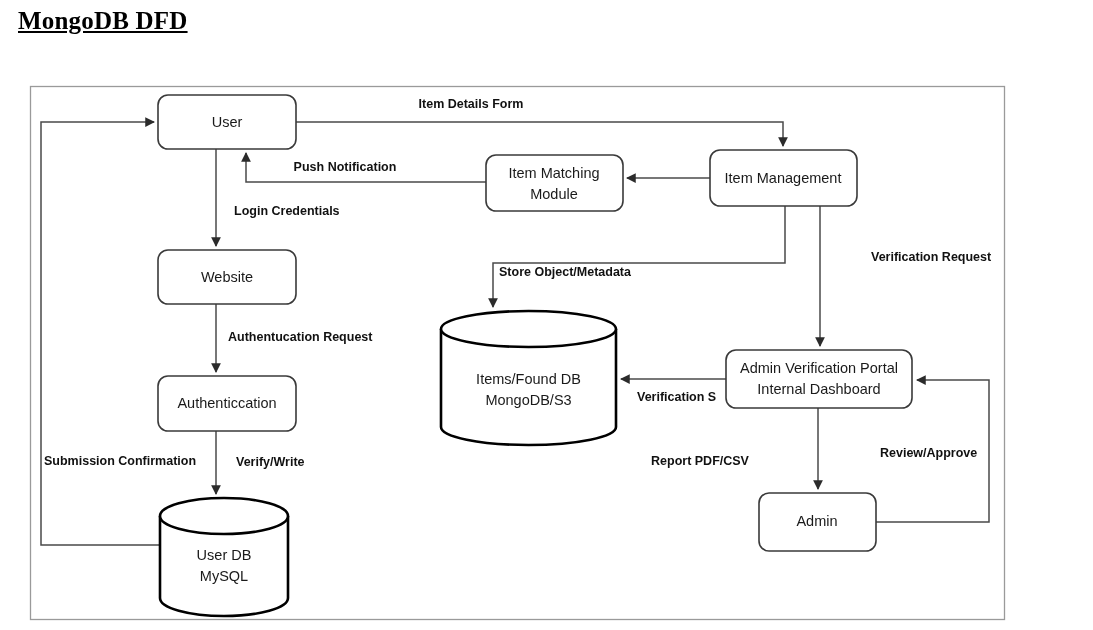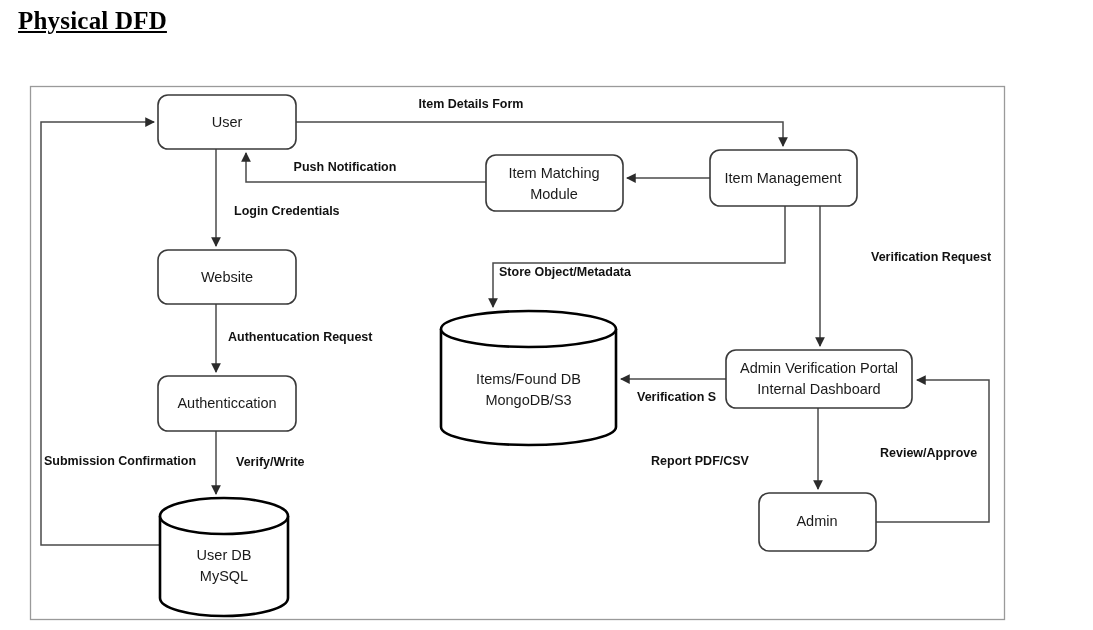--- a/index.html
+++ b/index.html
@@ -66,21 +66,21 @@
   }
   .frame-rect {
     fill: none;
     stroke: #9a9a9a;
     stroke-width: 1.3;
   }
 </style>
 </head>
 <body>
 
-<div id="page-title">Physical DFD</div>
+<div id="page-title">MongoDB DFD</div>
 
 <svg id="diagram-canvas" width="1093" height="630" viewBox="0 0 1093 630">
 
   <defs>
     <marker id="arrow" viewBox="0 0 10 10" refX="9" refY="5" markerWidth="6.5" markerHeight="6.5" orient="auto-start-reverse">
       <path d="M 0 0 L 10 5 L 0 10 z" fill="#2b2b2b"></path>
     </marker>
   </defs>
 
   <rect class="frame-rect" x="30.5" y="86.5" width="974" height="533"></rect>

